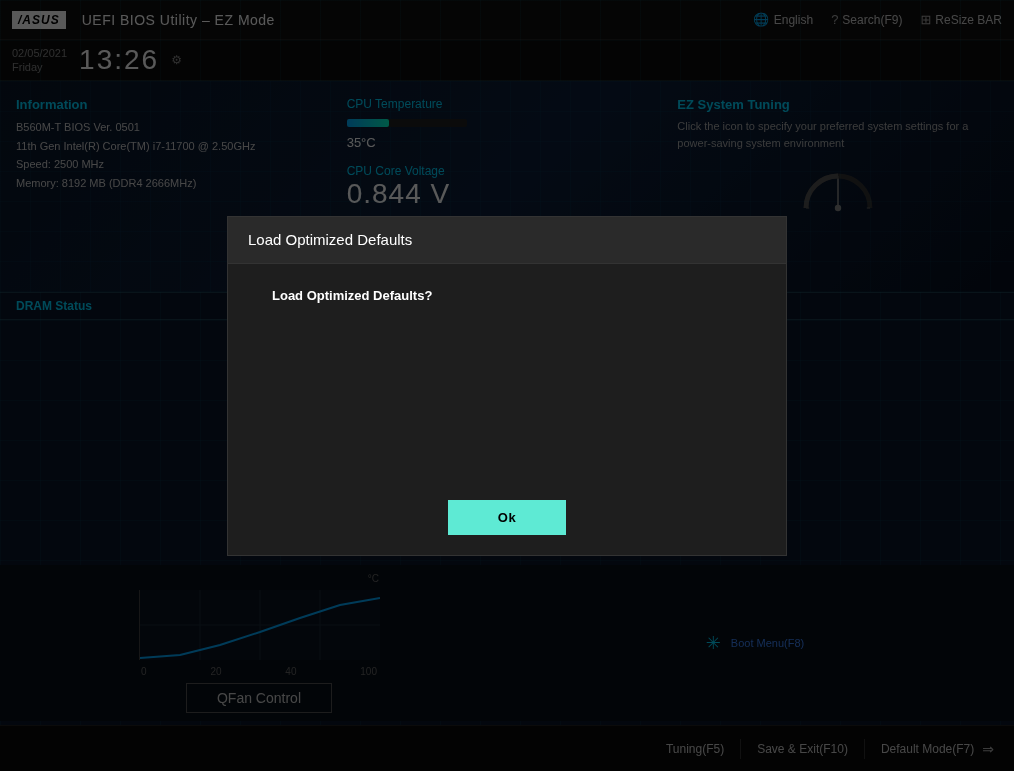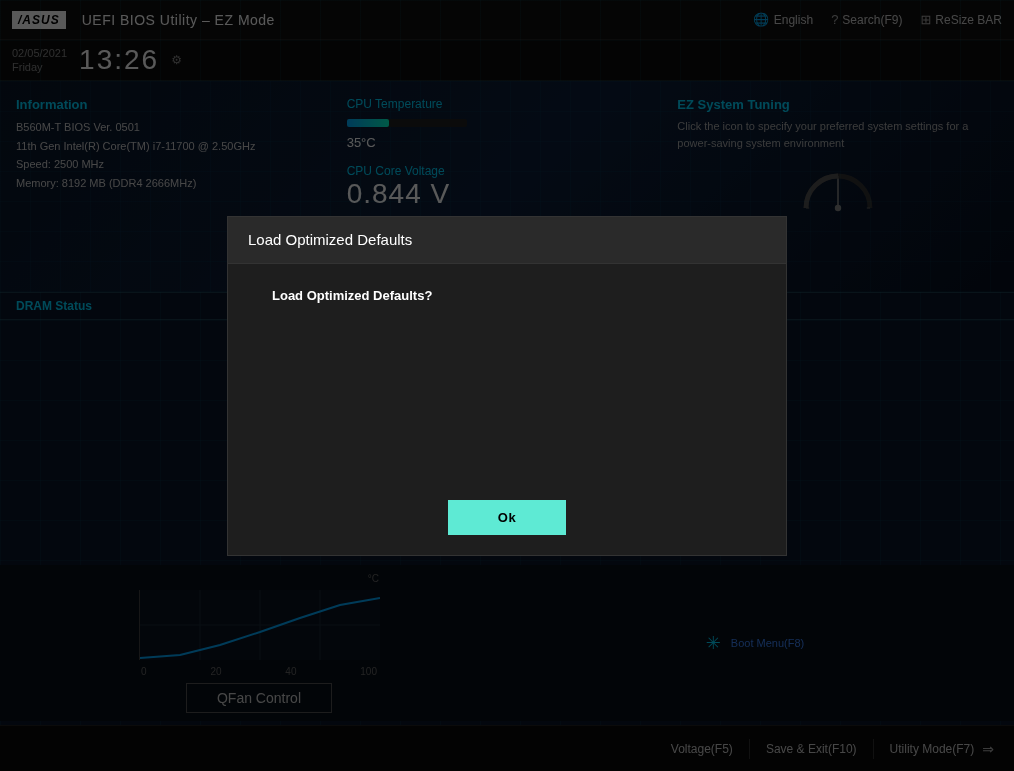--- a/index.html
+++ b/index.html
@@ -557,21 +557,21 @@
       <button class="btn-qfan">QFan Control</button>
     </div>
 
     <div class="boot-section">
       <span class="boot-icon">✳</span>
       <span class="boot-label">Boot Menu(F8)</span>
     </div>
   </div>
 
   <div class="footer-bar">
-    <span class="footer-btn">Voltage(F5)</span>
+    <span class="footer-btn">Tuning(F5)</span>
     <div class="footer-divider"></div>
     <span class="footer-btn">Save &amp; Exit(F10)</span>
     <div class="footer-divider"></div>
-    <span class="footer-btn">Utility Mode(F7)</span>
+    <span class="footer-btn">Default Mode(F7)</span>
     <span class="footer-exit-icon">⇒</span>
   </div>
 
 </div>
 
 </body></html>

